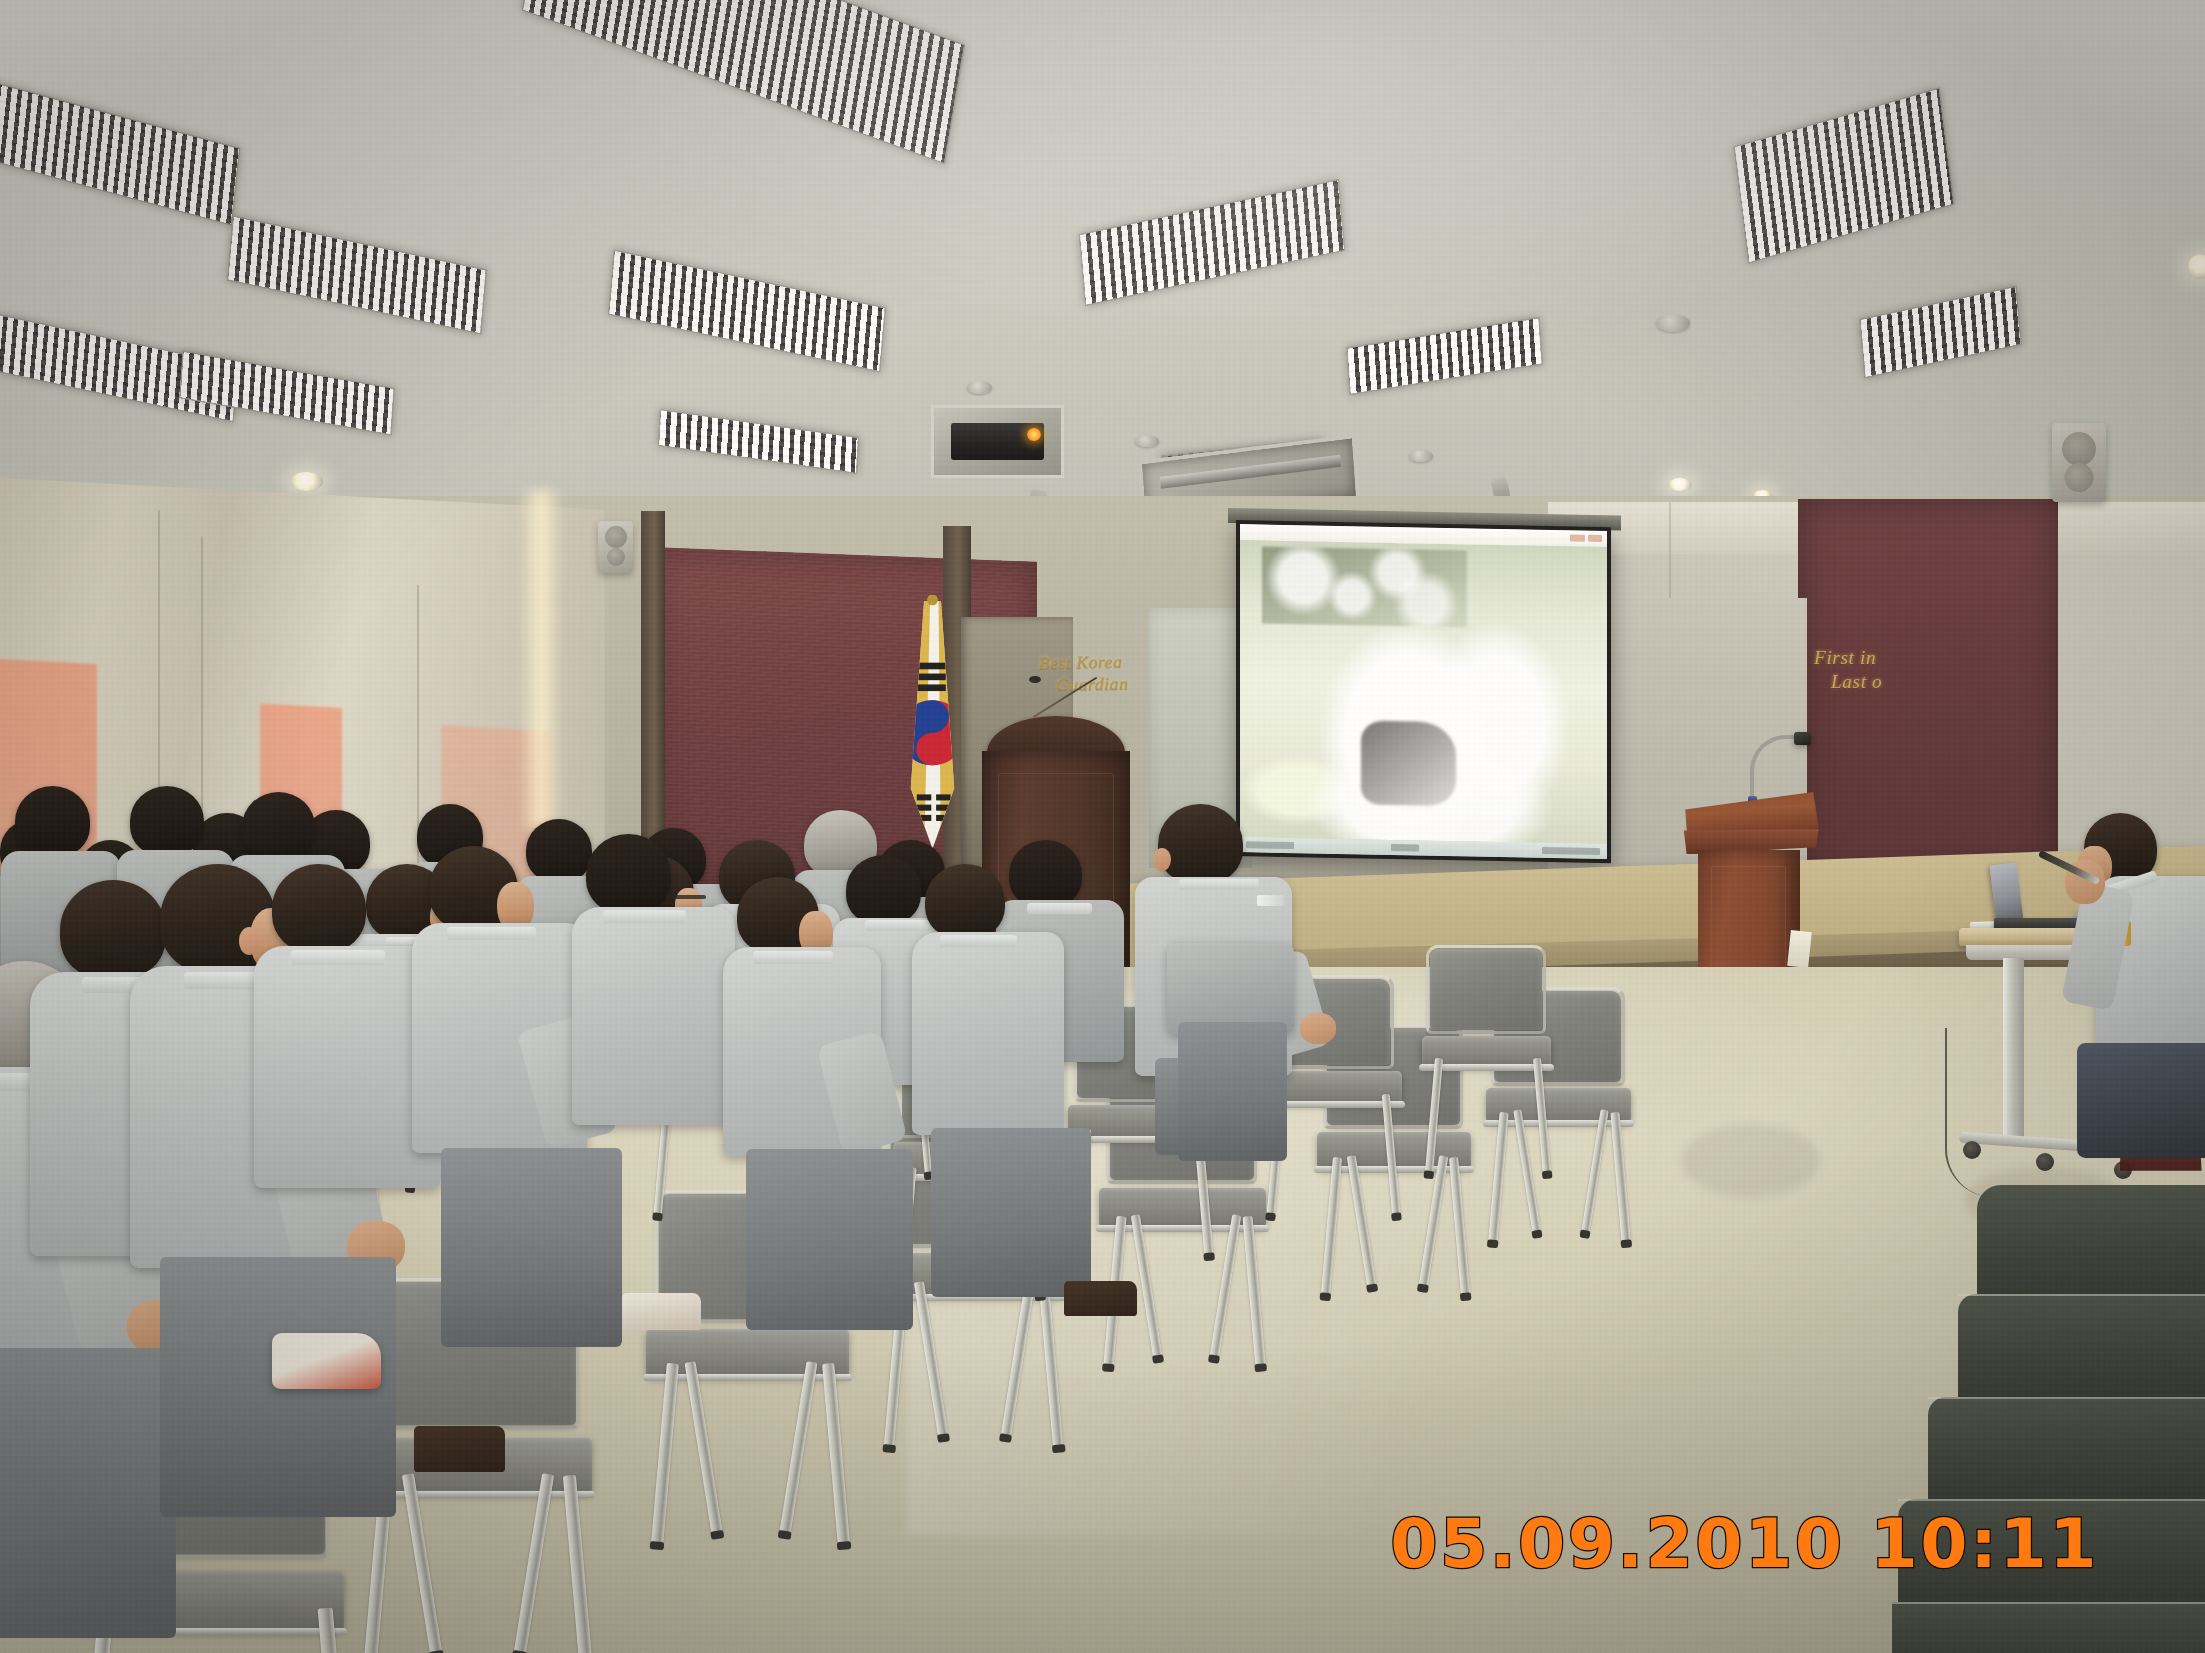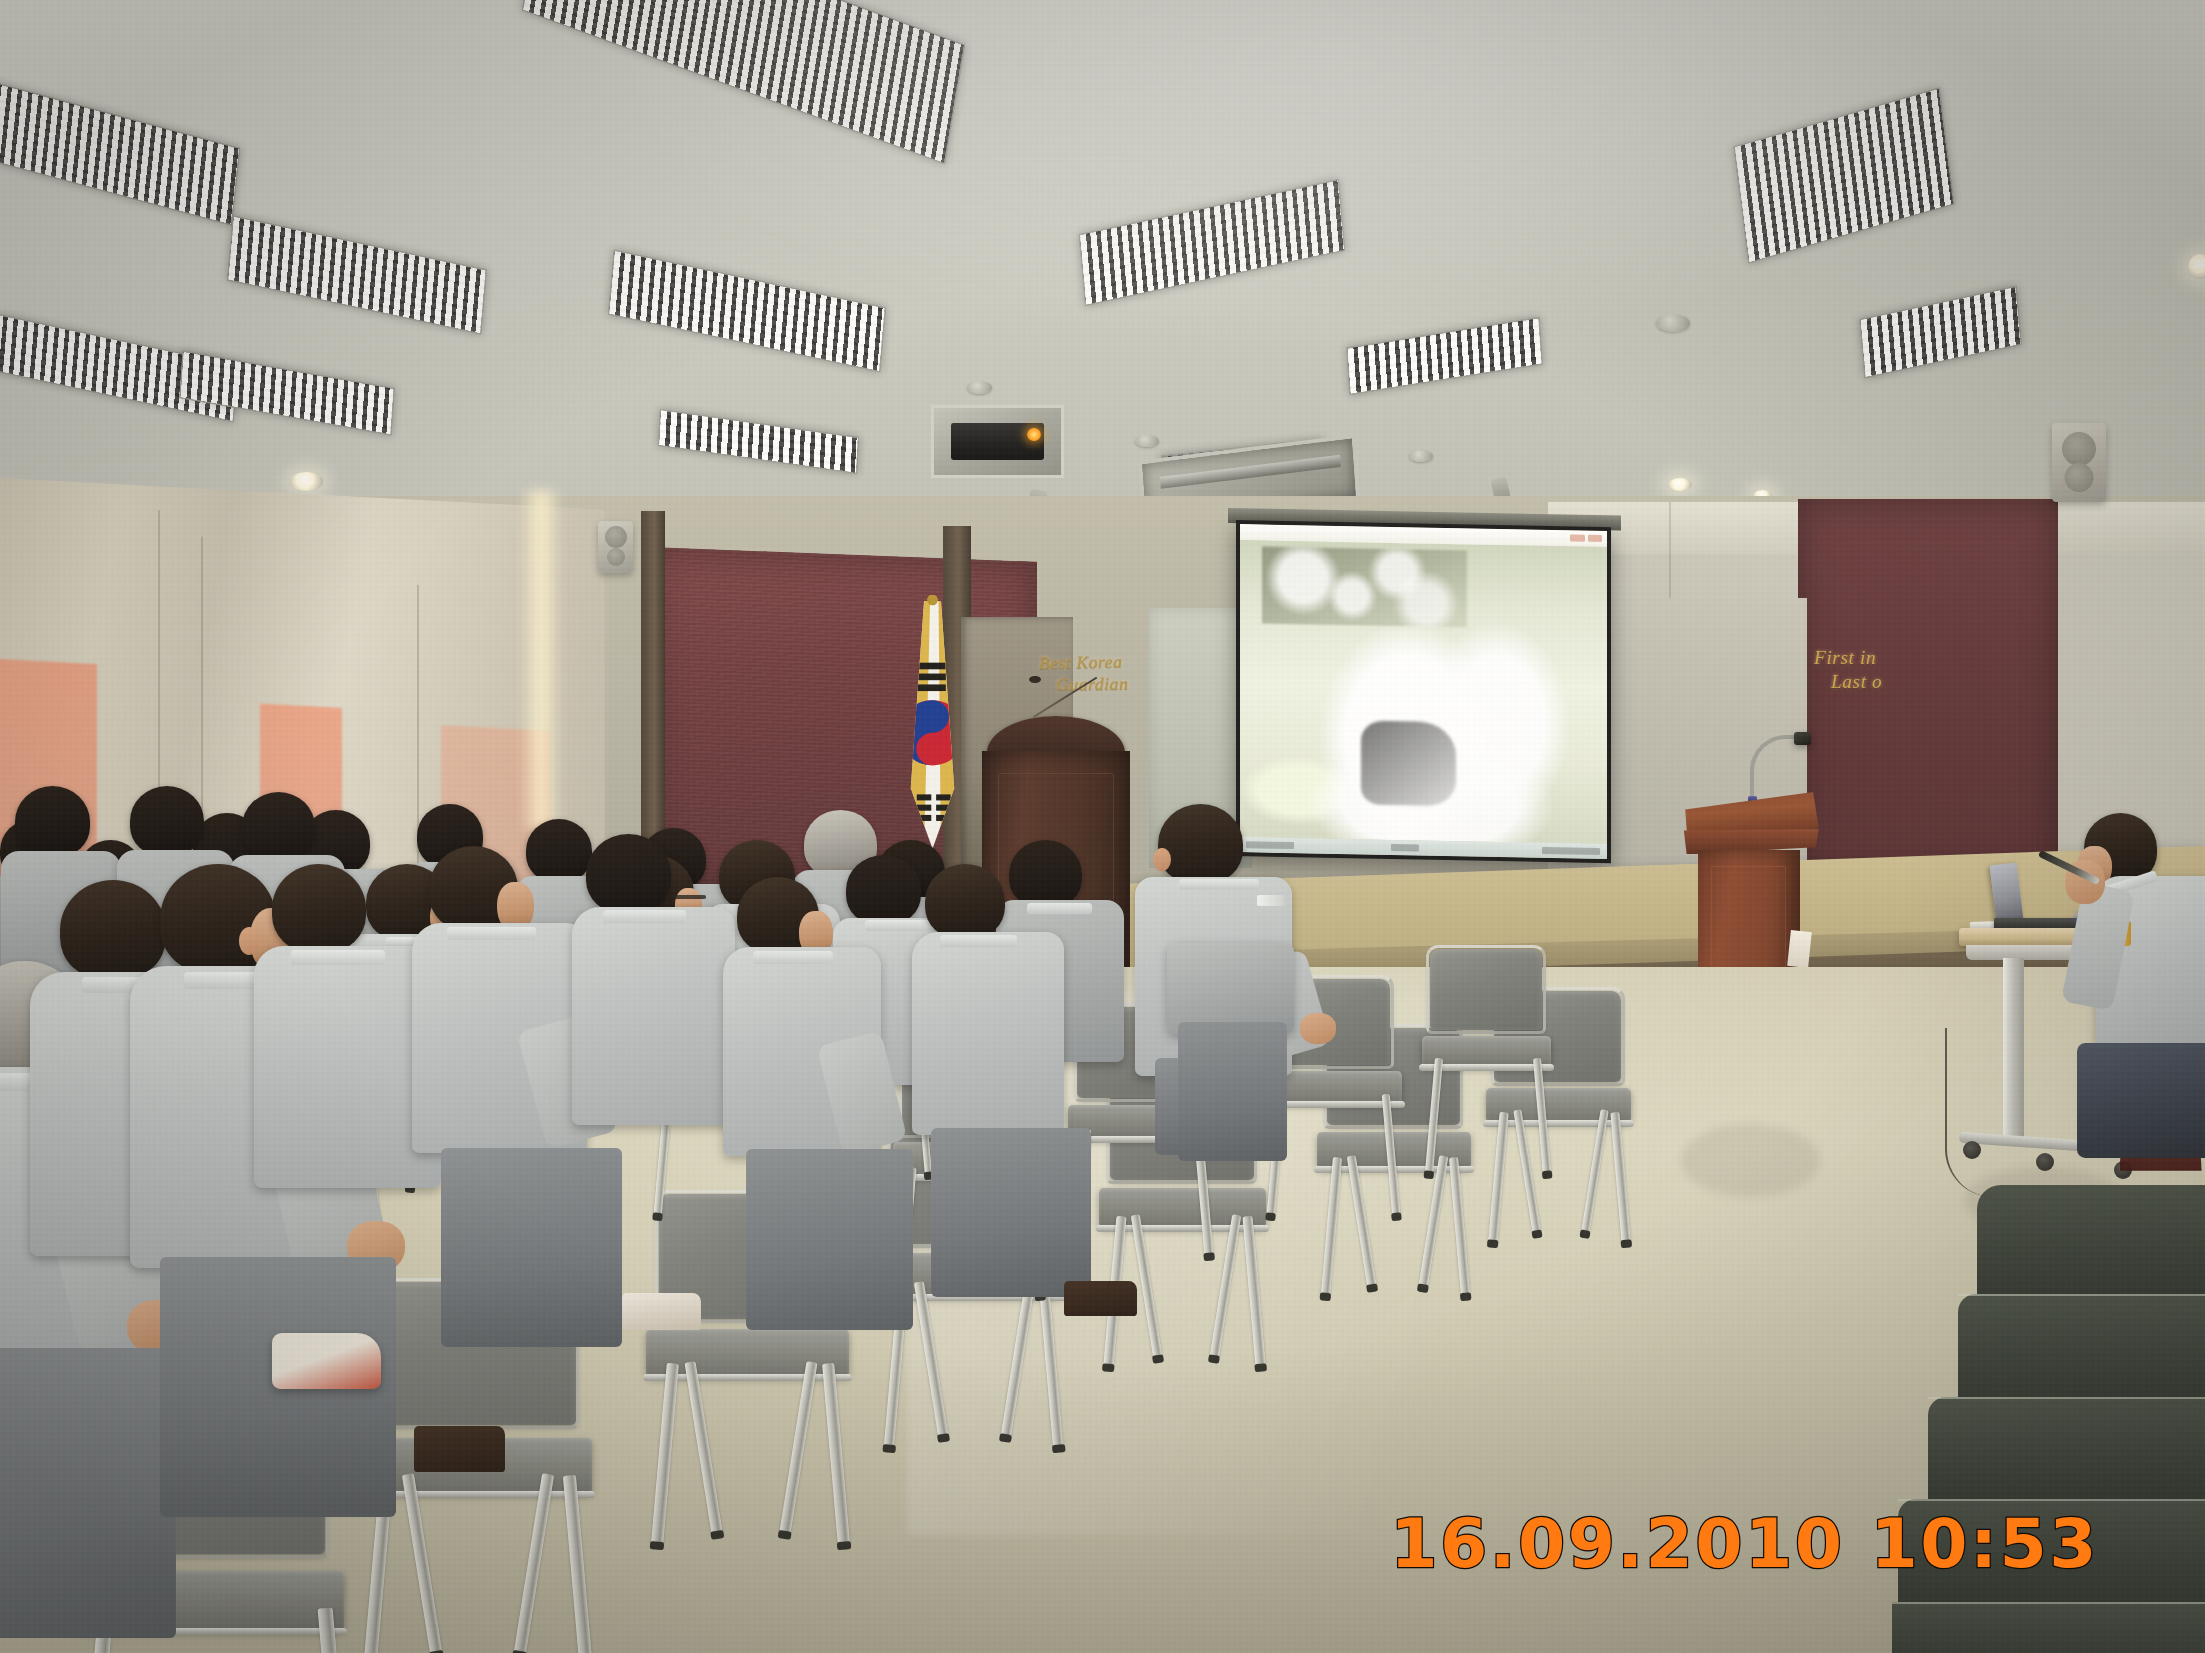--- a/index.html
+++ b/index.html
@@ -1082,15 +1082,15 @@
 
   <div class="person" style="left:1167px;top:943px;">
     <div class="torso dim" style="left:0;top:0;width:127px;height:91px;border-radius:8.5px;"></div>
     <div class="pants" style="left:11px;top:79px;width:109px;height:139px;"></div>
   </div>
 
   <div class="warmcast"></div>
   <div class="grain"></div>
   <div class="softness"></div>
 
-  <div class="datestamp">16.09.2010  10:53</div>
+  <div class="datestamp">05.09.2010  10:11</div>
 </div>
 
 
 </body></html>

